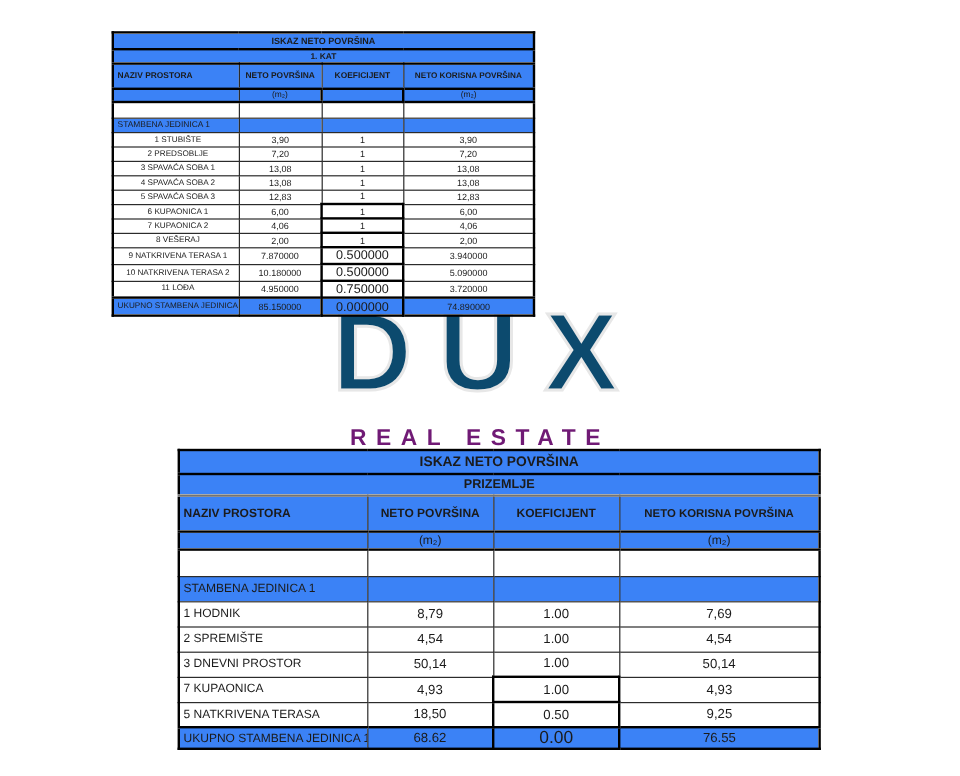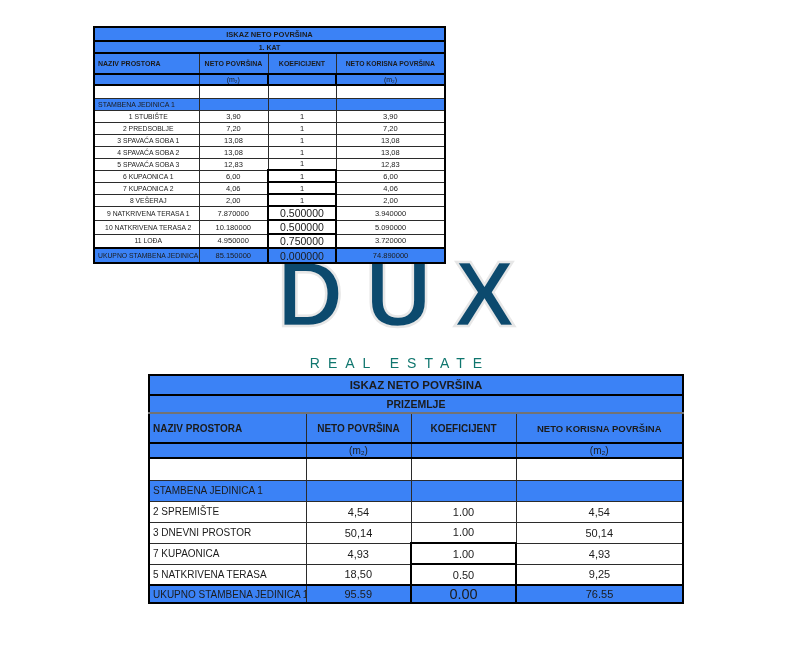--- a/index.html
+++ b/index.html
@@ -20,23 +20,23 @@
   }
   .wm-brand {
     font-size: 92px; font-weight: bold; line-height: 1;
     letter-spacing: 22px; padding-left: 22px;
     color: #0c4a6e;
     -webkit-text-stroke: 2.5px #e7e7e7;
     text-shadow: 0 0 1px #ececec;
   }
   .wm-tag {
     margin-top: 15px;
-    font-size: 14px; font-weight: normal;
+    font-size: 19px; font-weight: bold;
     letter-spacing: 8px; padding-left: 8px;
-    color: #0f766e;
+    color: #701a75;
   }
 
   
   .t {
     position: absolute; z-index: 1;
     border-collapse: collapse; table-layout: fixed;
     border: 2px solid #000;
   }
   .t td {
     border: 1px solid #2b2b2b;
@@ -240,20 +240,26 @@
   </tr>
   <tr class="section-row fill">
     <td class="name">STAMBENA JEDINICA 1</td>
     <td></td>
         <td></td>
         <td></td>
   </tr>
   </tbody>
     <tbody>
       <tr class="data-row">
+        <td class="name">1 HODNIK</td>
+        <td>8,79</td>
+        <td>1.00</td>
+        <td>7,69</td>
+      </tr>
+      <tr class="data-row">
         <td class="name">2 SPREMIŠTE</td>
         <td>4,54</td>
         <td>1.00</td>
         <td>4,54</td>
       </tr>
       <tr class="data-row">
         <td class="name">3 DNEVNI PROSTOR</td>
         <td>50,14</td>
         <td>1.00</td>
         <td>50,14</td>
@@ -267,18 +273,18 @@
       <tr class="data-row">
         <td class="name">5 NATKRIVENA TERASA</td>
         <td>18,50</td>
         <td class="boxed">0.50</td>
         <td>9,25</td>
       </tr>
     </tbody>
   <tbody>
       <tr class="total-row fill">
     <td class="name">UKUPNO  STAMBENA JEDINICA 1</td>
-    <td>95.59</td>
+    <td>68.62</td>
     <td class="big boxed">0.00</td>
     <td>76.55</td>
   </tr>
 </tbody>
   </table>
 
 </body></html>

